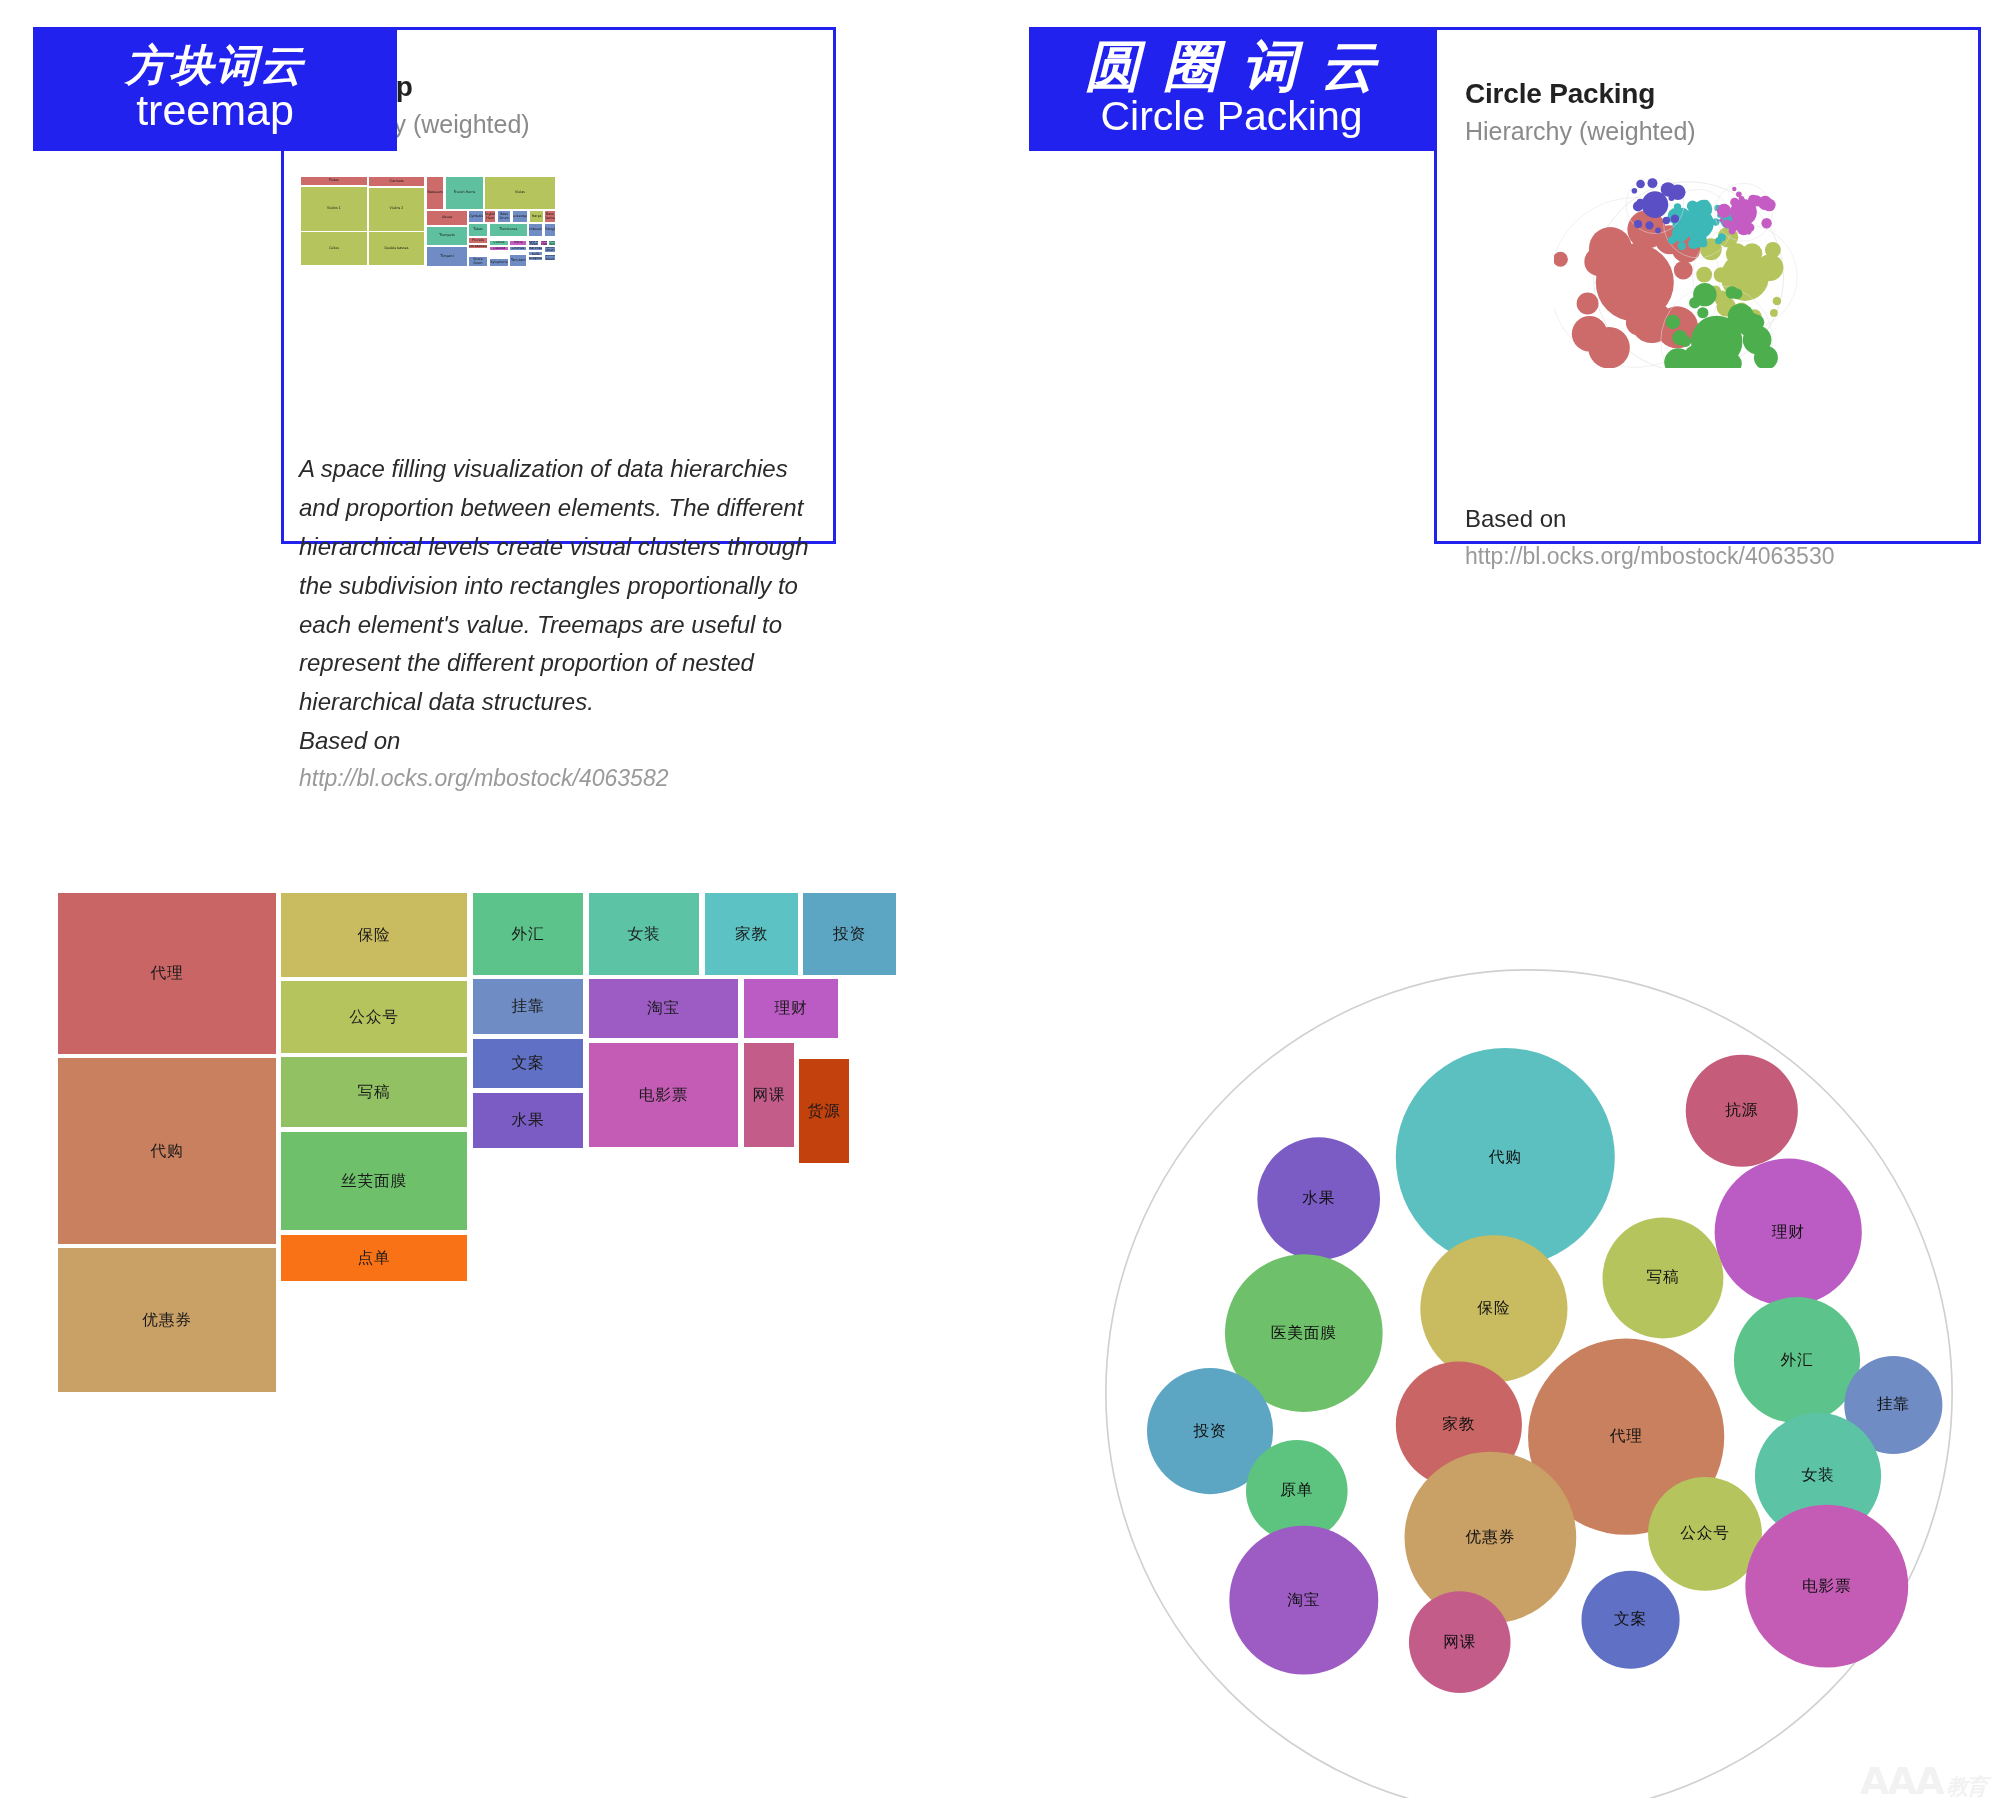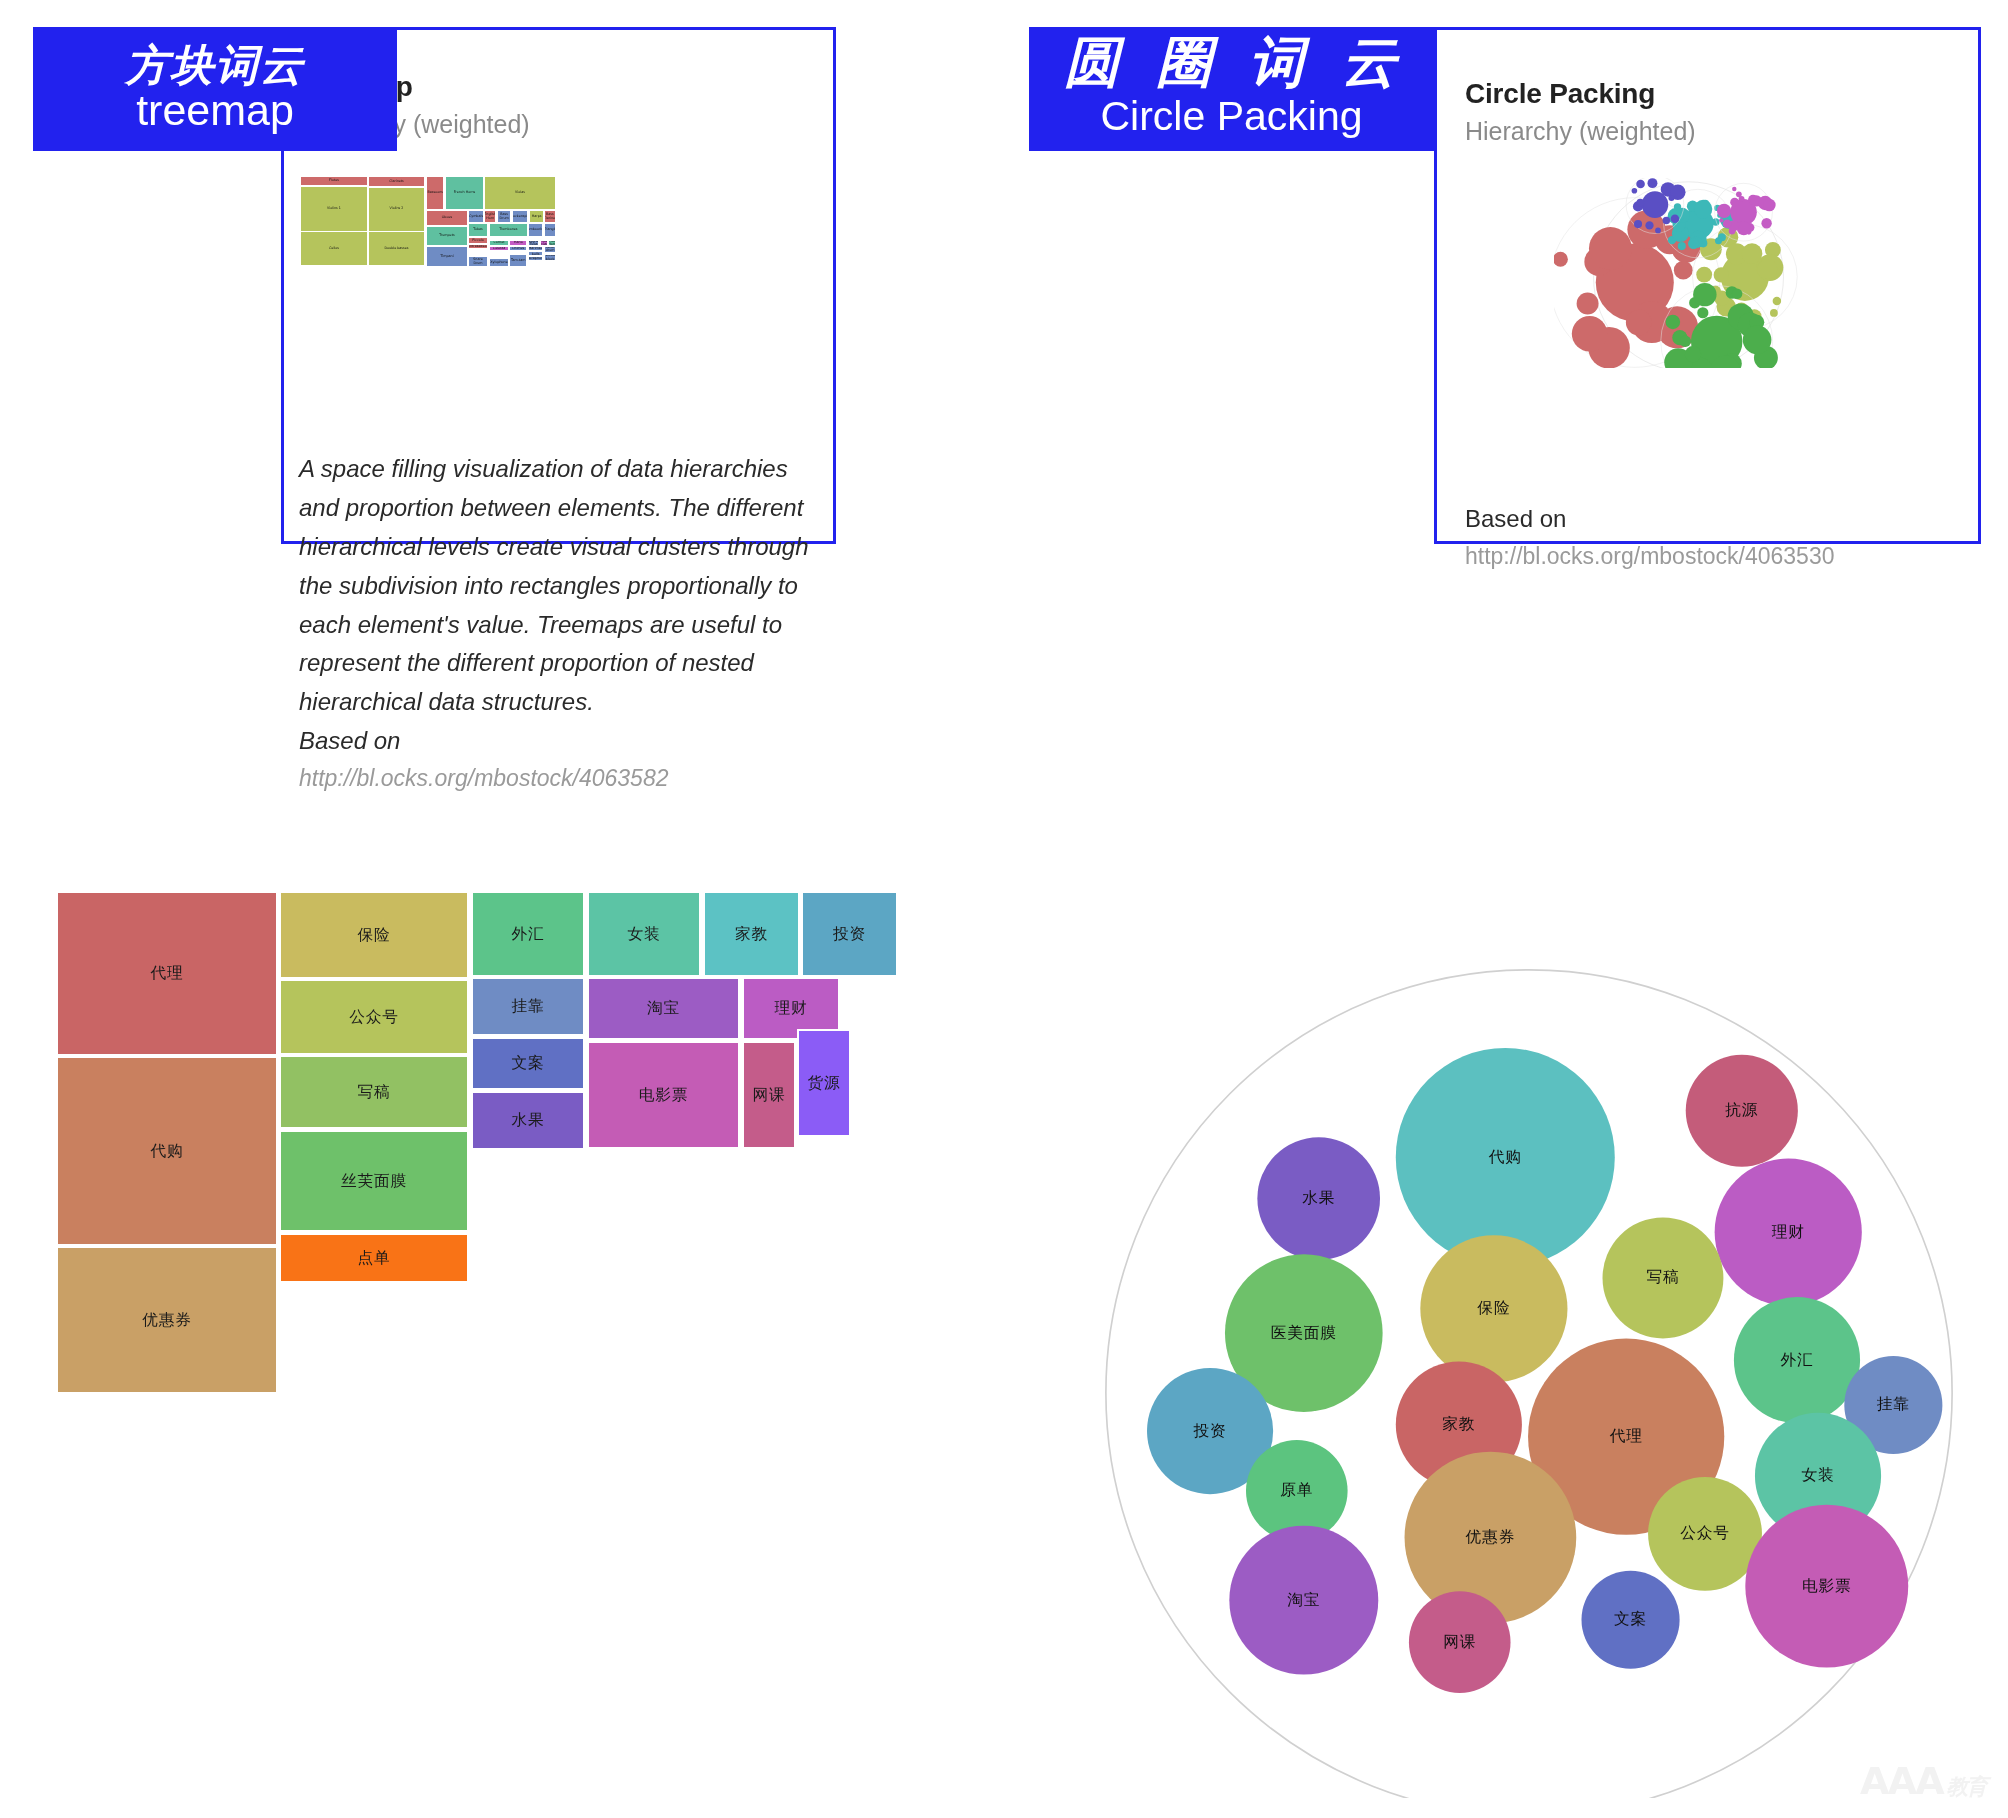--- a/index.html
+++ b/index.html
@@ -178,21 +178,21 @@
   </div>
 
   <div class="card-body" style="left:299px; top:450px; width:512px;font-style:italic;">
     <div class="card-desc">A space filling visualization of data hierarchies and proportion between elements. The different hierarchical levels create visual clusters through the subdivision into rectangles proportionally to each element's value. Treemaps are useful to represent the different proportion of nested hierarchical data structures.</div>
     <div class="card-desc">Based on</div>
     <div class="card-link">http://bl.ocks.org/mbostock/4063582</div>
   </div>
 
   <div class="card" style="left:1434px; top:26.5px; width:547px; height:517px;"></div>
   <div class="badge" style="left:1029px; top:26.5px; width:405px; height:124px;">
-    <div class="badge-cn" style="font-size:55px;font-family:Liberation Mono, monospace;">圆 圈 词 云</div>
+    <div class="badge-cn" style="font-size:55px;">圆 圈 词 云</div>
     <div class="badge-en" style="font-size:41px; margin-top:1.7px;">Circle Packing</div>
   </div>
   <div class="card-body" style="left:1465px; top:78px; width:496px;">
     <div class="card-title">Circle Packing</div>
     <div class="card-subtitle">Hierarchy (weighted)</div>
   </div>
 
   <div class="thumb" style="left:1554px; top:178px; width:269px; height:190px;">
     <svg id="cp-thumb" width="269" height="190" viewBox="0 0 325 230">
         <circle cx="162.5" cy="119.60000000000001" r="115" fill="none" stroke="#dcdcdc" stroke-width="0.7"></circle>
@@ -369,21 +369,21 @@
       </div>
       <div class="tm-cell" style="left: 686px; top: 86px; width: 98px; height: 63px; background: rgb(187, 92, 196);">
         <span>理财</span>
       </div>
       <div class="tm-cell" style="left: 531px; top: 150px; width: 153px; height: 108px; background: rgb(196, 92, 181);">
         <span>电影票</span>
       </div>
       <div class="tm-cell" style="left: 686px; top: 150px; width: 54px; height: 108px; background: rgb(196, 92, 138);">
         <span>网课</span>
       </div>
-      <div class="tm-cell" style="left: 741px; top: 138px; width: 54px; height: 108px; background: #8b5cf6; text-align: right;">
+      <div class="tm-cell" style="left: 741px; top: 166px; width: 54px; height: 108px; background: #c2410c; text-align: right;">
         <span>货源</span>
       </div>
     </div>
 
   <div id="main-circlepack">
     <svg id="cp-main" width="876" height="934" viewBox="0 0 1060 1130">
         <circle cx="530" cy="640" r="512" fill="none" stroke="#d0d0d0" stroke-width="2"></circle>
         <g>
           <circle cx="501.3" cy="355.03999999999996" r="132.5" fill="#5cc0c0"></circle>
           <text class="cp-label" x="501.3" y="355.03999999999996">代购</text>

